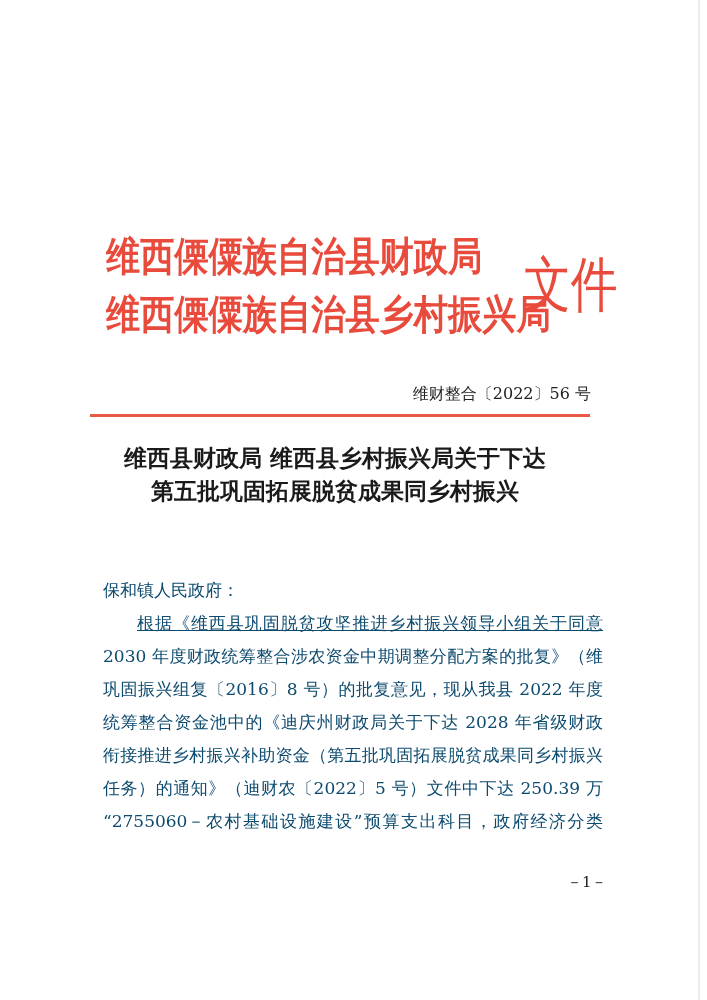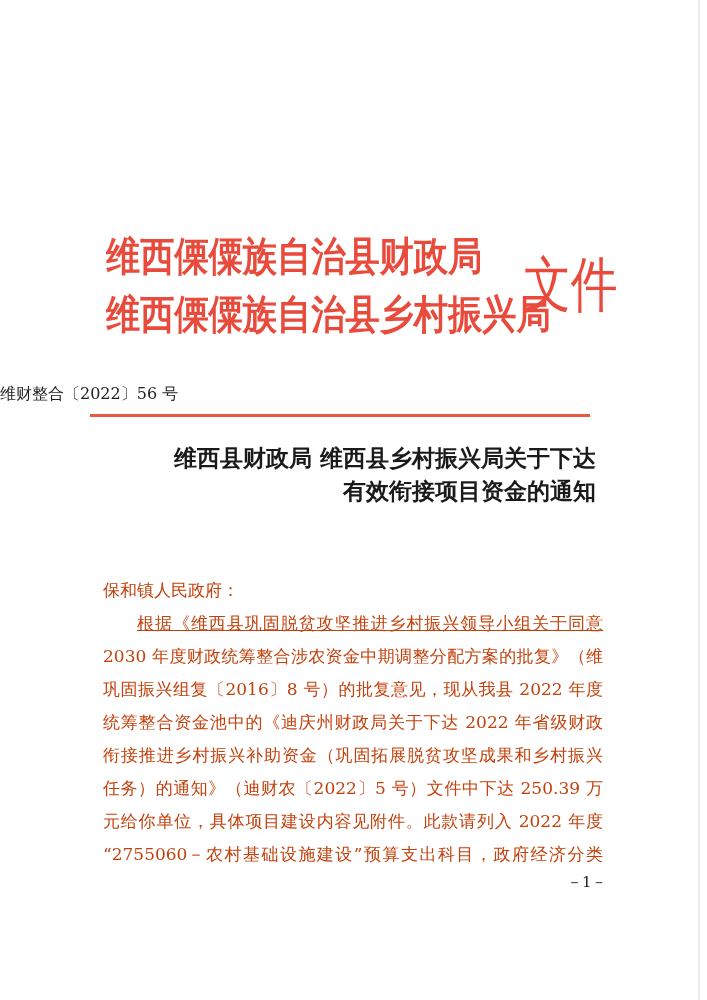--- a/index.html
+++ b/index.html
@@ -54,53 +54,54 @@
       line-height: 80px;
       white-space: nowrap;
       transform: scaleX(0.78);
       transform-origin: left top;
     }
     .doc-number {
       position: absolute;
       left: 0;
       width: 591px;
       top: 383px;
-      text-align: left;
+      text-align: right;
       font-size: 16px;
       line-height: 22px;
       color: #222;
     }
     .red-rule {
       position: absolute;
       left: 90px;
       top: 414px;
       width: 500px;
       height: 3px;
       background: #e85a45;
     }
     .title {
       position: absolute;
       left: 0;
       width: 596px;
       top: 441px;
-      text-align: right;
+      text-align: center;
       font-weight: bold;
       font-size: 23px;
       line-height: 33px;
       color: #1a1a1a;
+      padding-left: 37px;
     }
     .title div { white-space: nowrap; }
     .body-text {
       position: absolute;
       left: 103px;
       top: 574px;
       width: 500px;
       font-size: 17px;
       line-height: 33px;
-      color: #c2410c;
+      color: #0c4a6e;
     }
     .body-text .salutation {
       white-space: nowrap;
     }
     .body-text .para-line {
       white-space: nowrap;
       text-align: justify;
       text-align-last: justify;
       width: 500px;
     }
@@ -129,28 +130,27 @@
   <div class="org-line l2">维西傈僳族自治县乡村振兴局</div>
   <div class="wenjian">文件</div>
 </div>
 
 <div class="doc-number">维财整合〔2022〕56 号</div>
 
 <div class="red-rule"></div>
 
 <div class="title">
   <div>维西县财政局  维西县乡村振兴局关于下达</div>
-  <div>有效衔接项目资金的通知</div>
+  <div>第五批巩固拓展脱贫成果同乡村振兴</div>
 </div>
 
 <div class="body-text">
   <div class="salutation">保和镇人民政府：</div>
   <div class="para-line first">根据《维西县巩固脱贫攻坚推进乡村振兴领导小组关于同意</div>
   <div class="para-line">2030 年度财政统筹整合涉农资金中期调整分配方案的批复》（维</div>
   <div class="para-line">巩固振兴组复〔2016〕8 号）的批复意见，现从我县 2022 年度</div>
-  <div class="para-line">统筹整合资金池中的《迪庆州财政局关于下达 2022 年省级财政</div>
-  <div class="para-line">衔接推进乡村振兴补助资金（巩固拓展脱贫攻坚成果和乡村振兴</div>
+  <div class="para-line">统筹整合资金池中的《迪庆州财政局关于下达 2028 年省级财政</div>
+  <div class="para-line">衔接推进乡村振兴补助资金（第五批巩固拓展脱贫成果同乡村振兴</div>
   <div class="para-line">任务）的通知》（迪财农〔2022〕5 号）文件中下达 250.39 万</div>
-  <div class="para-line">元给你单位，具体项目建设内容见附件。此款请列入 2022 年度</div>
   <div class="para-line">“2755060－农村基础设施建设”预算支出科目，政府经济分类</div>
 </div>
 
 <div class="page-number">－1－</div>
 
 </body></html>

